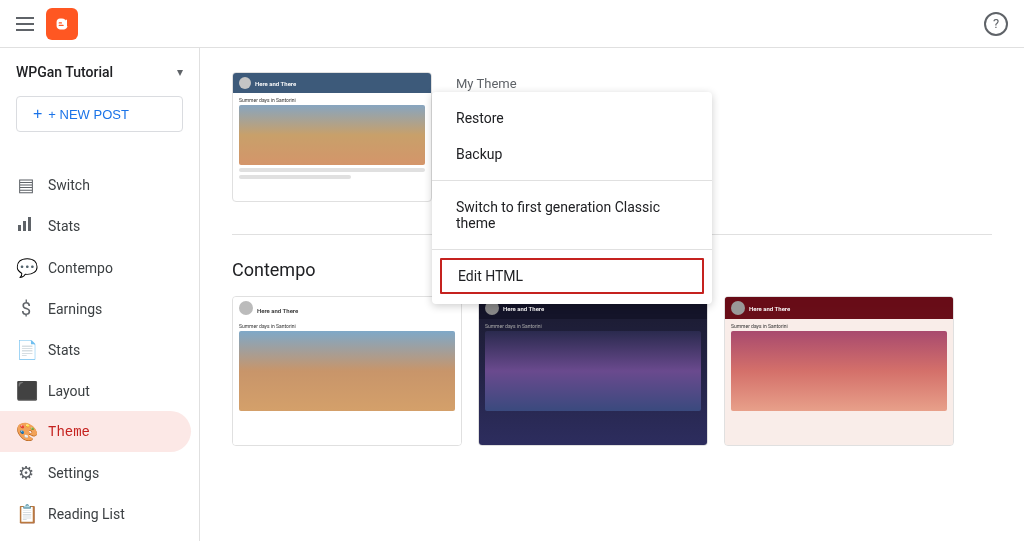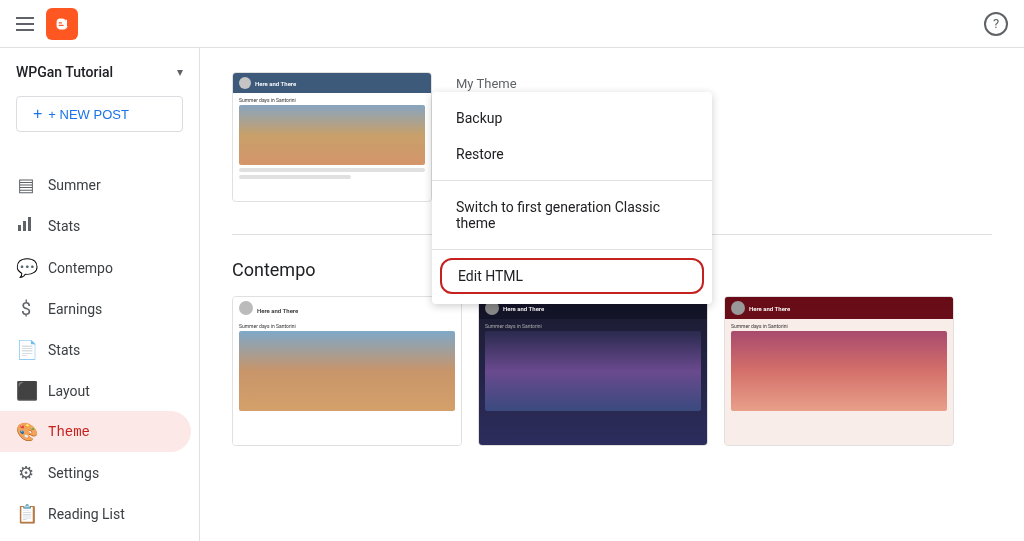--- a/index.html
+++ b/index.html
@@ -85,21 +85,21 @@
       position: absolute; top: 20px; left: 200px;
       background: #fff; border-radius: 4px;
       box-shadow: 0 2px 8px rgba(0,0,0,0.2); z-index: 100;
       min-width: 280px; padding: 8px 0;
     }
     .dropdown-item {
       padding: 10px 24px; font-size: 14px; color: #202124;
       cursor: pointer;
     }
     .dropdown-item.highlighted {
-      border: 2px solid #c5221f; margin: 2px 8px; padding: 8px 16px; border-radius: 12px;
+      border: 2px solid #c5221f; margin: 2px 8px; padding: 8px 16px; border-radius: 1px;
     }
     .dropdown-divider { height: 1px; background: #e0e0e0; margin: 8px 0; }
 
     
     .section-title { font-size: 18px; font-weight: 400; color: #202124; margin-bottom: 16px; }
     .themes-grid { display: flex; gap: 16px; flex-wrap: wrap; }
     .theme-card {
       width: 230px; height: 150px; border-radius: 4px; overflow: hidden;
       cursor: pointer; border: 1px solid #e0e0e0; position: relative;
     }
@@ -146,21 +146,21 @@
       <span class="blog-selector-arrow">▾</span>
     </div>
     <button class="new-post-btn">
       <span class="plus">+</span>
       <span>+ NEW POST</span>
     </button>
     <div class="divider"></div>
 
     <div class="nav-item">
       <span class="nav-icon">▤</span>
-      <span class="nav-label">Summer</span>
+      <span class="nav-label">Switch</span>
     </div>
     <div class="nav-item">
       <span class="nav-icon">
         <svg width="18" height="18" viewBox="0 0 18 18">
             <rect x="1" y="10" width="3" height="6" fill="#5f6368"></rect>
             <rect x="6" y="6" width="3" height="10" fill="#5f6368"></rect>
             <rect x="11" y="2" width="3" height="14" fill="#5f6368"></rect>
           </svg>
       </span>
       <span class="nav-label">Stats</span>
@@ -209,22 +209,22 @@
             </div>
             <div style="background:#fff; padding:4px 6px;">
               <div style="font-size:5px;color:#333;margin-bottom:2px;">Summer days in Santorini</div>
               <div style="width:100%;height:60px;background:linear-gradient(to bottom, #87a5c0, #c8a06a, #d4956a);border-radius:2px;"></div>
               <div class="preview-text-line"></div>
               <div class="preview-text-line short"></div>
             </div>
           </div>
 
           <div class="dropdown-menu">
+            <div class="dropdown-item">Restore</div>
             <div class="dropdown-item">Backup</div>
-            <div class="dropdown-item">Restore</div>
             <div class="dropdown-divider"></div>
             <div class="dropdown-item">Switch to first generation Classic theme</div>
             <div class="dropdown-divider"></div>
             <div class="dropdown-item highlighted">Edit HTML</div>
           </div>
         </div>
 
         <div class="my-theme-info">
           <div class="my-theme-label">My Theme</div>
           <div class="my-theme-name">Contempo Light</div>

